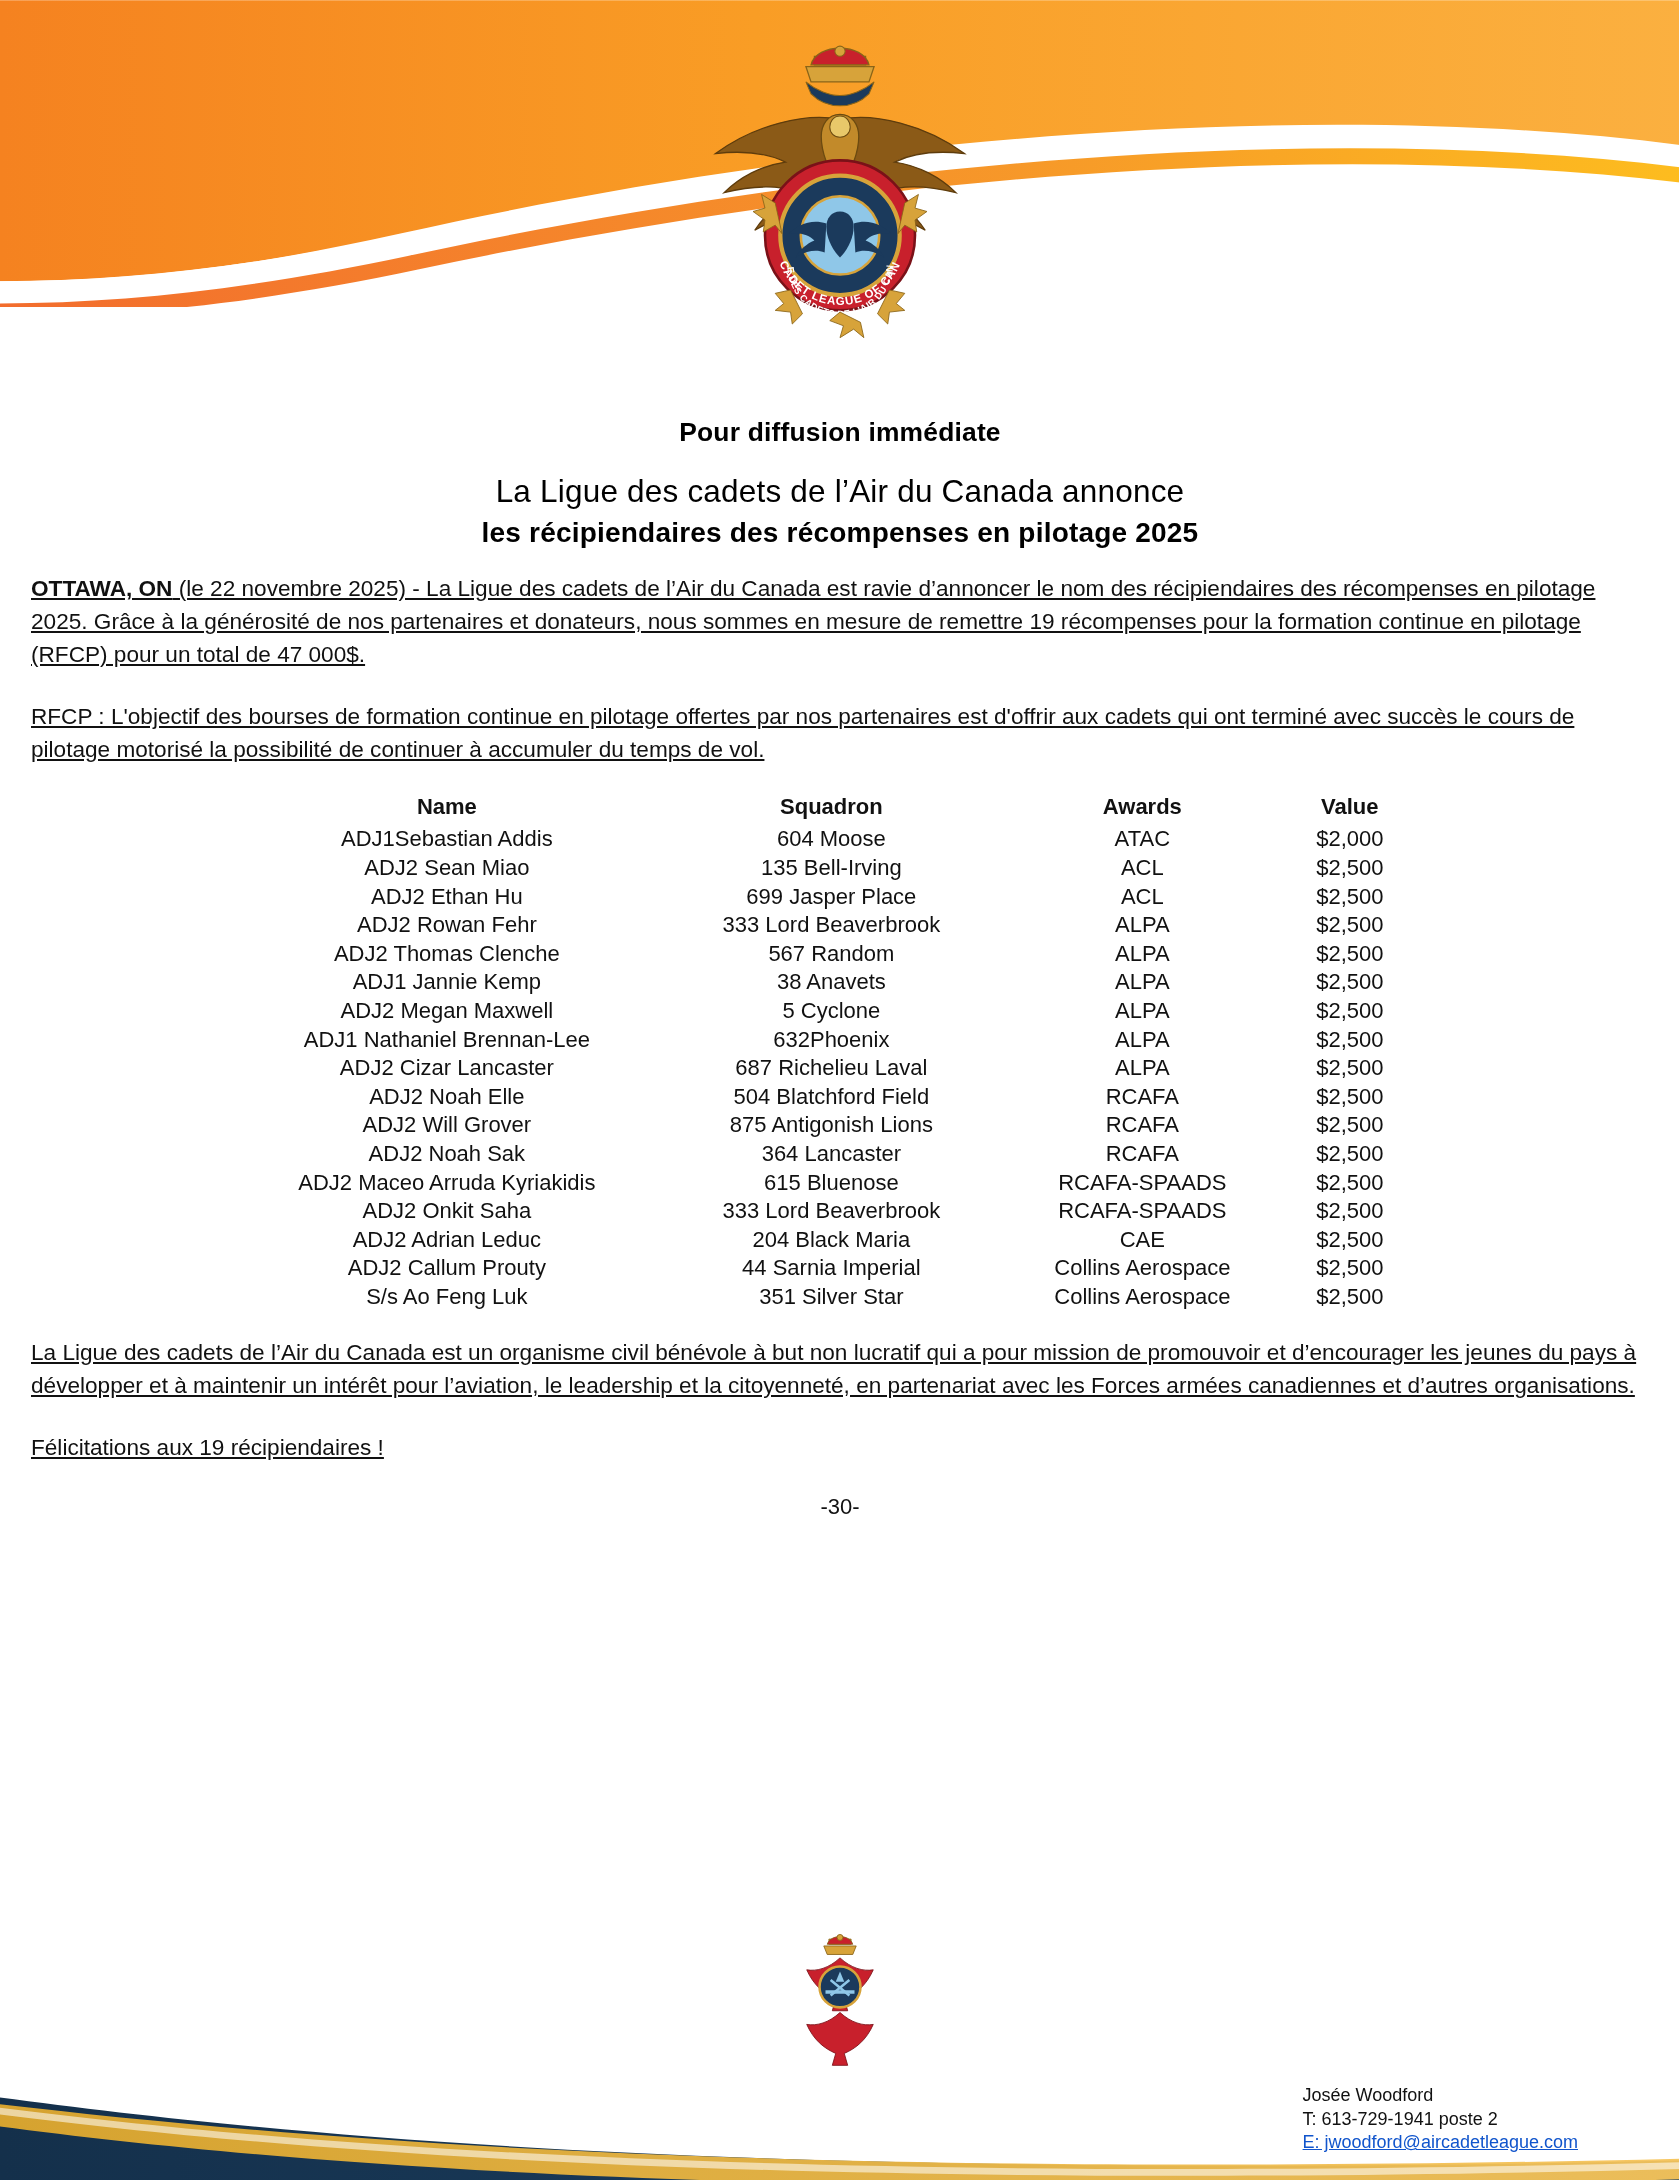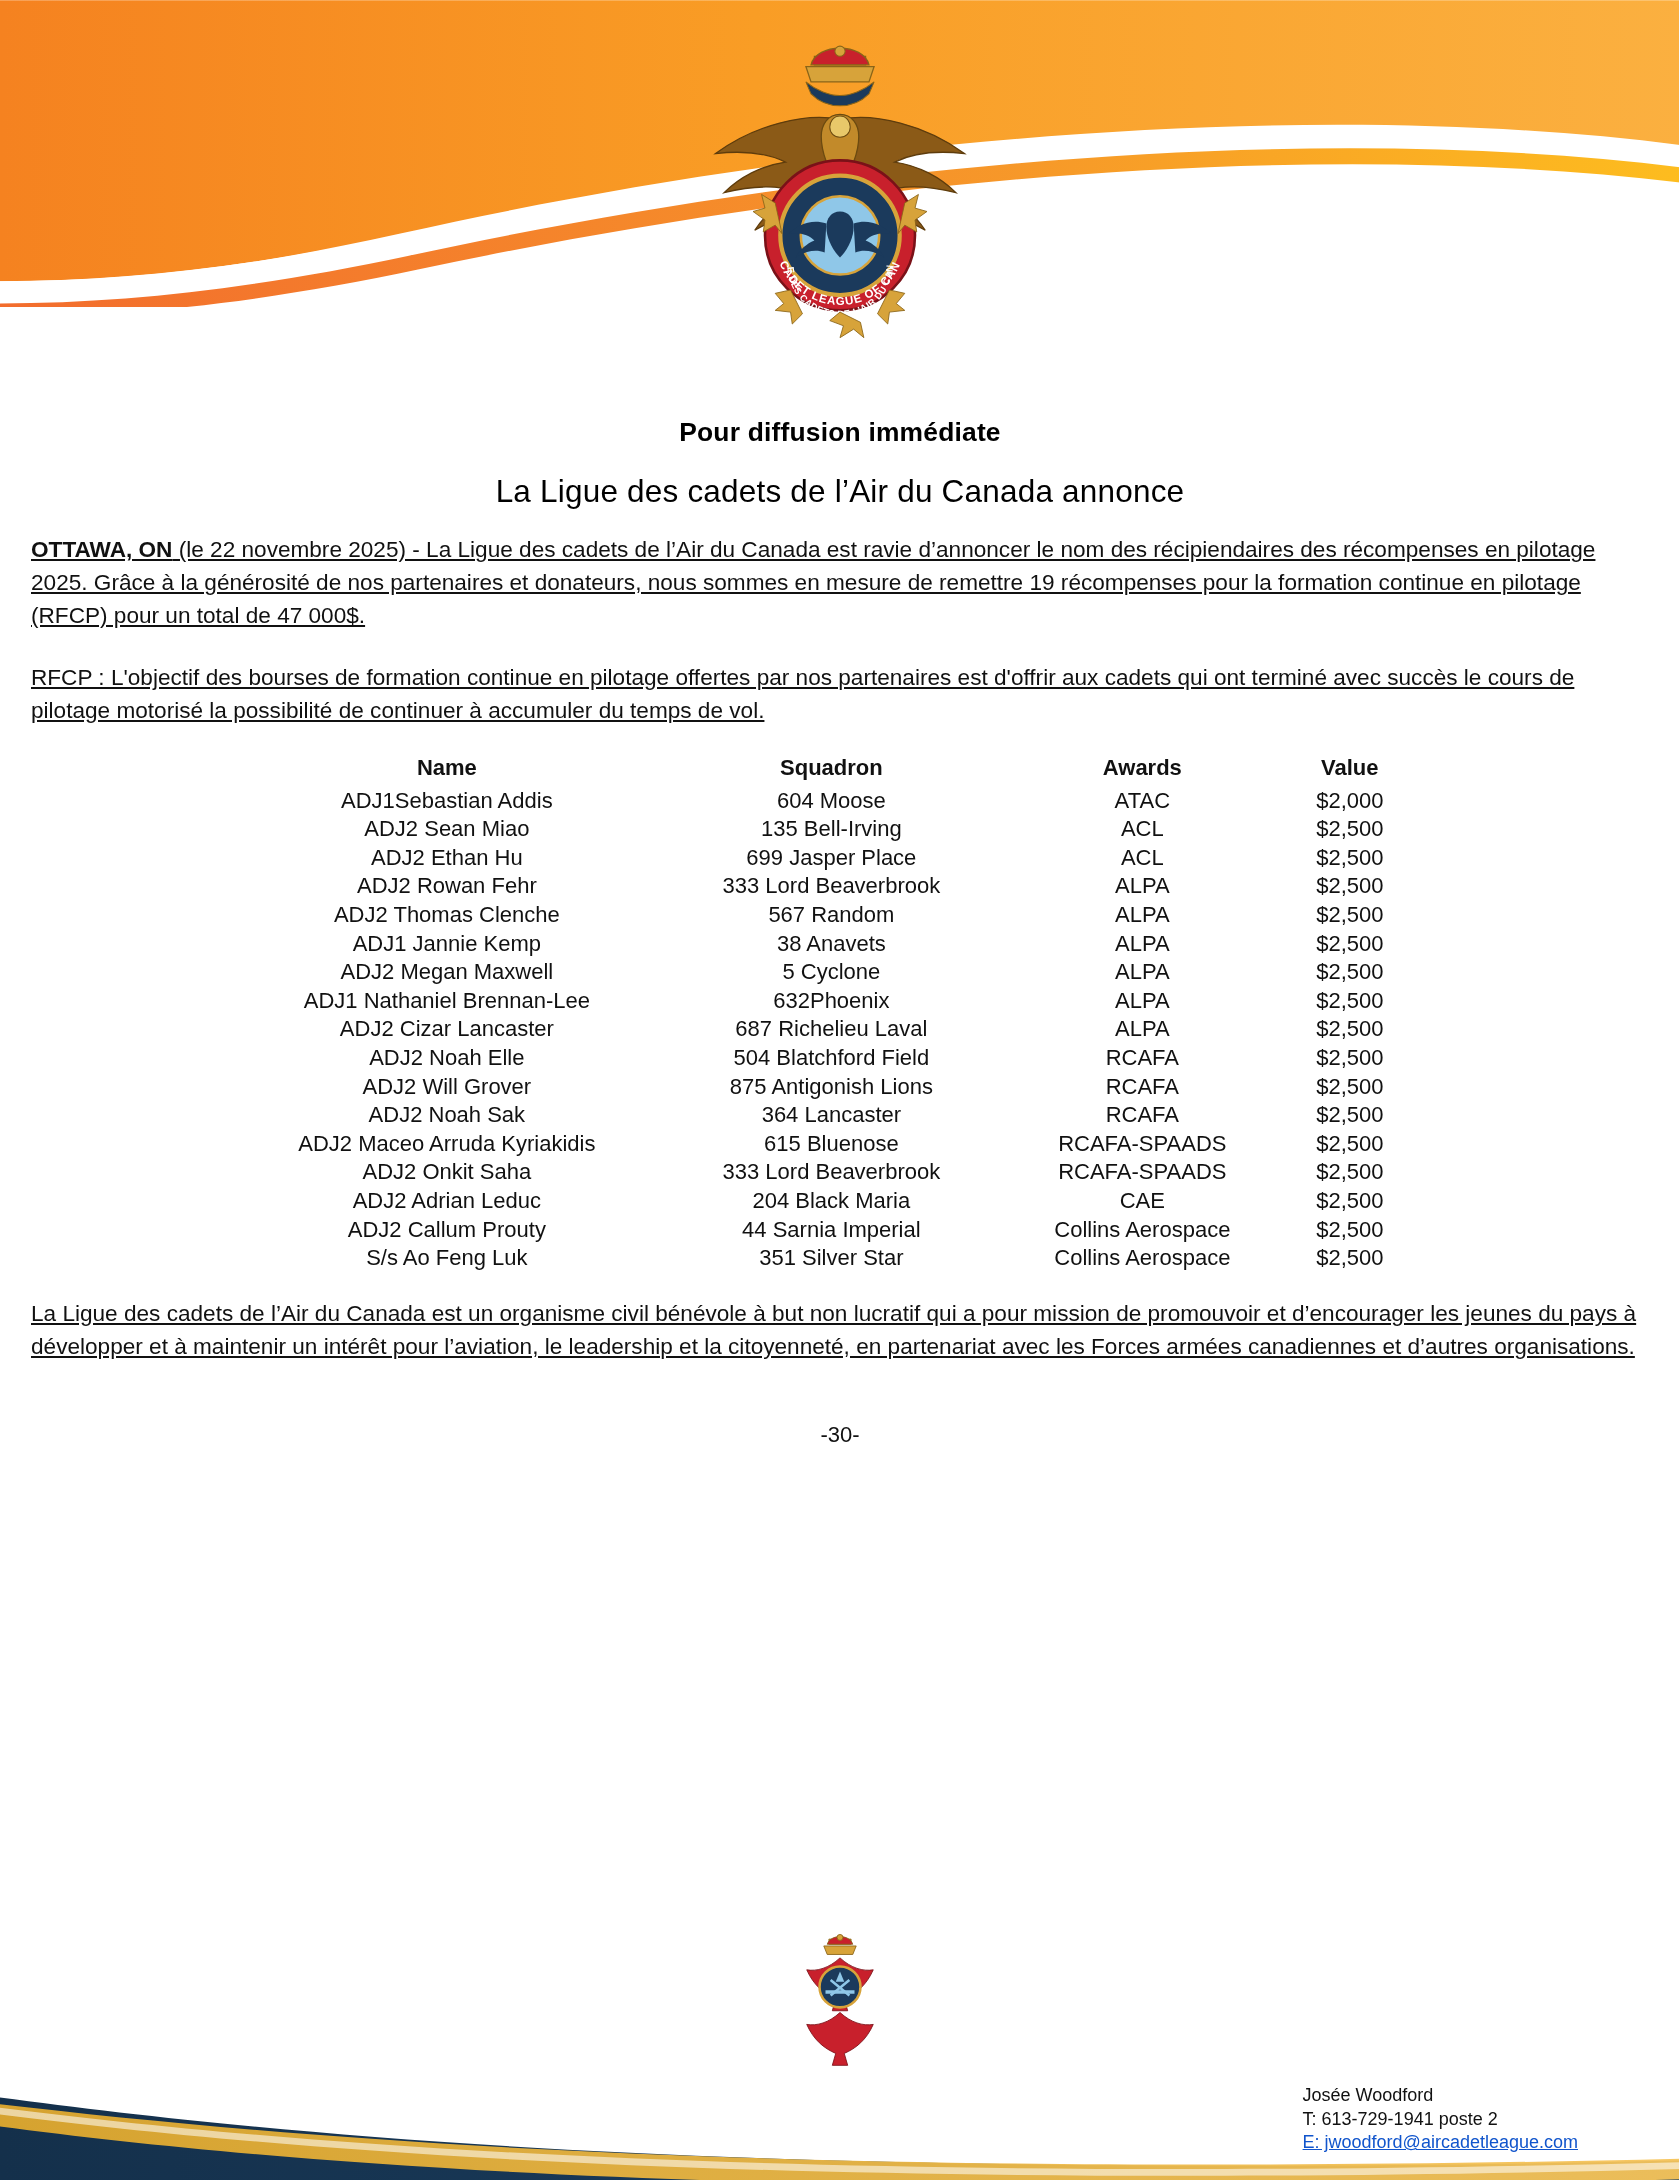--- a/index.html
+++ b/index.html
@@ -214,20 +214,21 @@
       <path d="M180,318 l-12,10 l16,6 l-4,14 l16,-10 l12,10 l-4,-18 z"></path>
     </g>
   </svg>
 </div>
 
 <div class="content">
 
   <div class="title-block">
     <div class="t-immediate">Pour diffusion immédiate</div>
     <div class="t-line1">La Ligue des cadets de l’Air du Canada annonce</div>
+    <div class="t-line2">les récipiendaires des récompenses en pilotage 2025</div>
   </div>
 
   <p class="para lead">
     <b>OTTAWA, ON</b><span> (le 22 novembre 2025) - La Ligue des cadets de l’Air du Canada est ravie d’annoncer le nom des récipiendaires des récompenses en pilotage 2025.  Grâce à la générosité de nos partenaires et donateurs, nous sommes en mesure de remettre 19 récompenses pour la formation continue en pilotage (RFCP) pour un total de 47 000$.</span>
   </p>
 
   <div class="para-gap"></div>
 
   <p class="para">RFCP : L'objectif des bourses de formation continue en pilotage offertes par nos partenaires est d'offrir aux cadets qui ont terminé avec succès le cours de pilotage motorisé la possibilité de continuer à accumuler du temps de vol.</p>
 
@@ -343,20 +344,21 @@
           <td class="col-award">Collins Aerospace</td>
           <td class="col-value">$2,500</td>
         </tr>
       </tbody>
   </table>
 
   <p class="para after-table">La Ligue des cadets de l’Air du Canada est un organisme civil bénévole à but non lucratif qui a pour mission de promouvoir et d’encourager les jeunes du pays à développer et à maintenir un intérêt pour l’aviation, le leadership et la citoyenneté, en partenariat avec les Forces armées canadiennes et d’autres organisations.</p>
 
   <div class="para-gap"></div>
 
+  <p class="para">Félicitations aux 19 récipiendaires !</p>
 
   <div class="endmark">-30-</div>
 </div>
 
 <div class="caf-crest">
   <svg width="111" height="145" viewBox="0 0 130 170" xmlns="http://www.w3.org/2000/svg">
     <path d="M52,6 h26 v6 h-26z" fill="#D7A33A" stroke="#8a6418"></path>
     <path d="M50,12 c4,-12 26,-12 30,0 z" fill="#C8202C" stroke="#8a6418"></path>
     <path d="M46,14 h38 l-4,10 h-30z" fill="#D7A33A" stroke="#8a6418"></path>
     <circle cx="65" cy="4" r="3.5" fill="#D7A33A" stroke="#8a6418"></circle>

